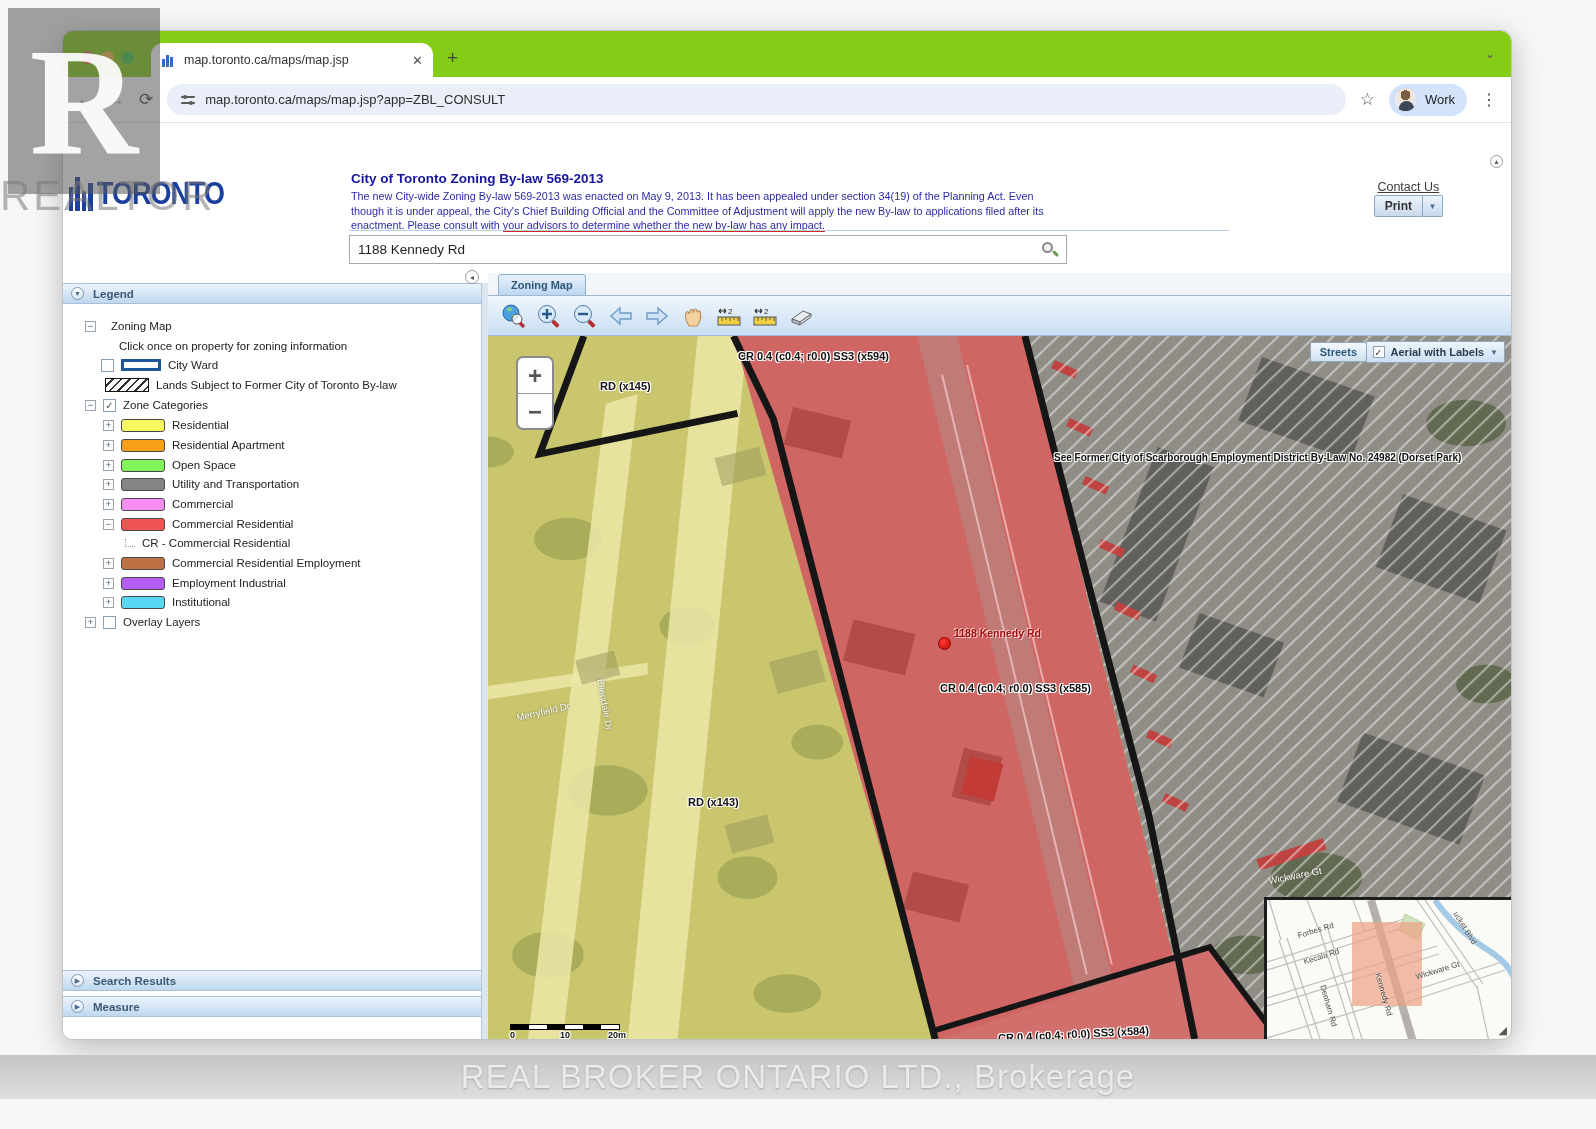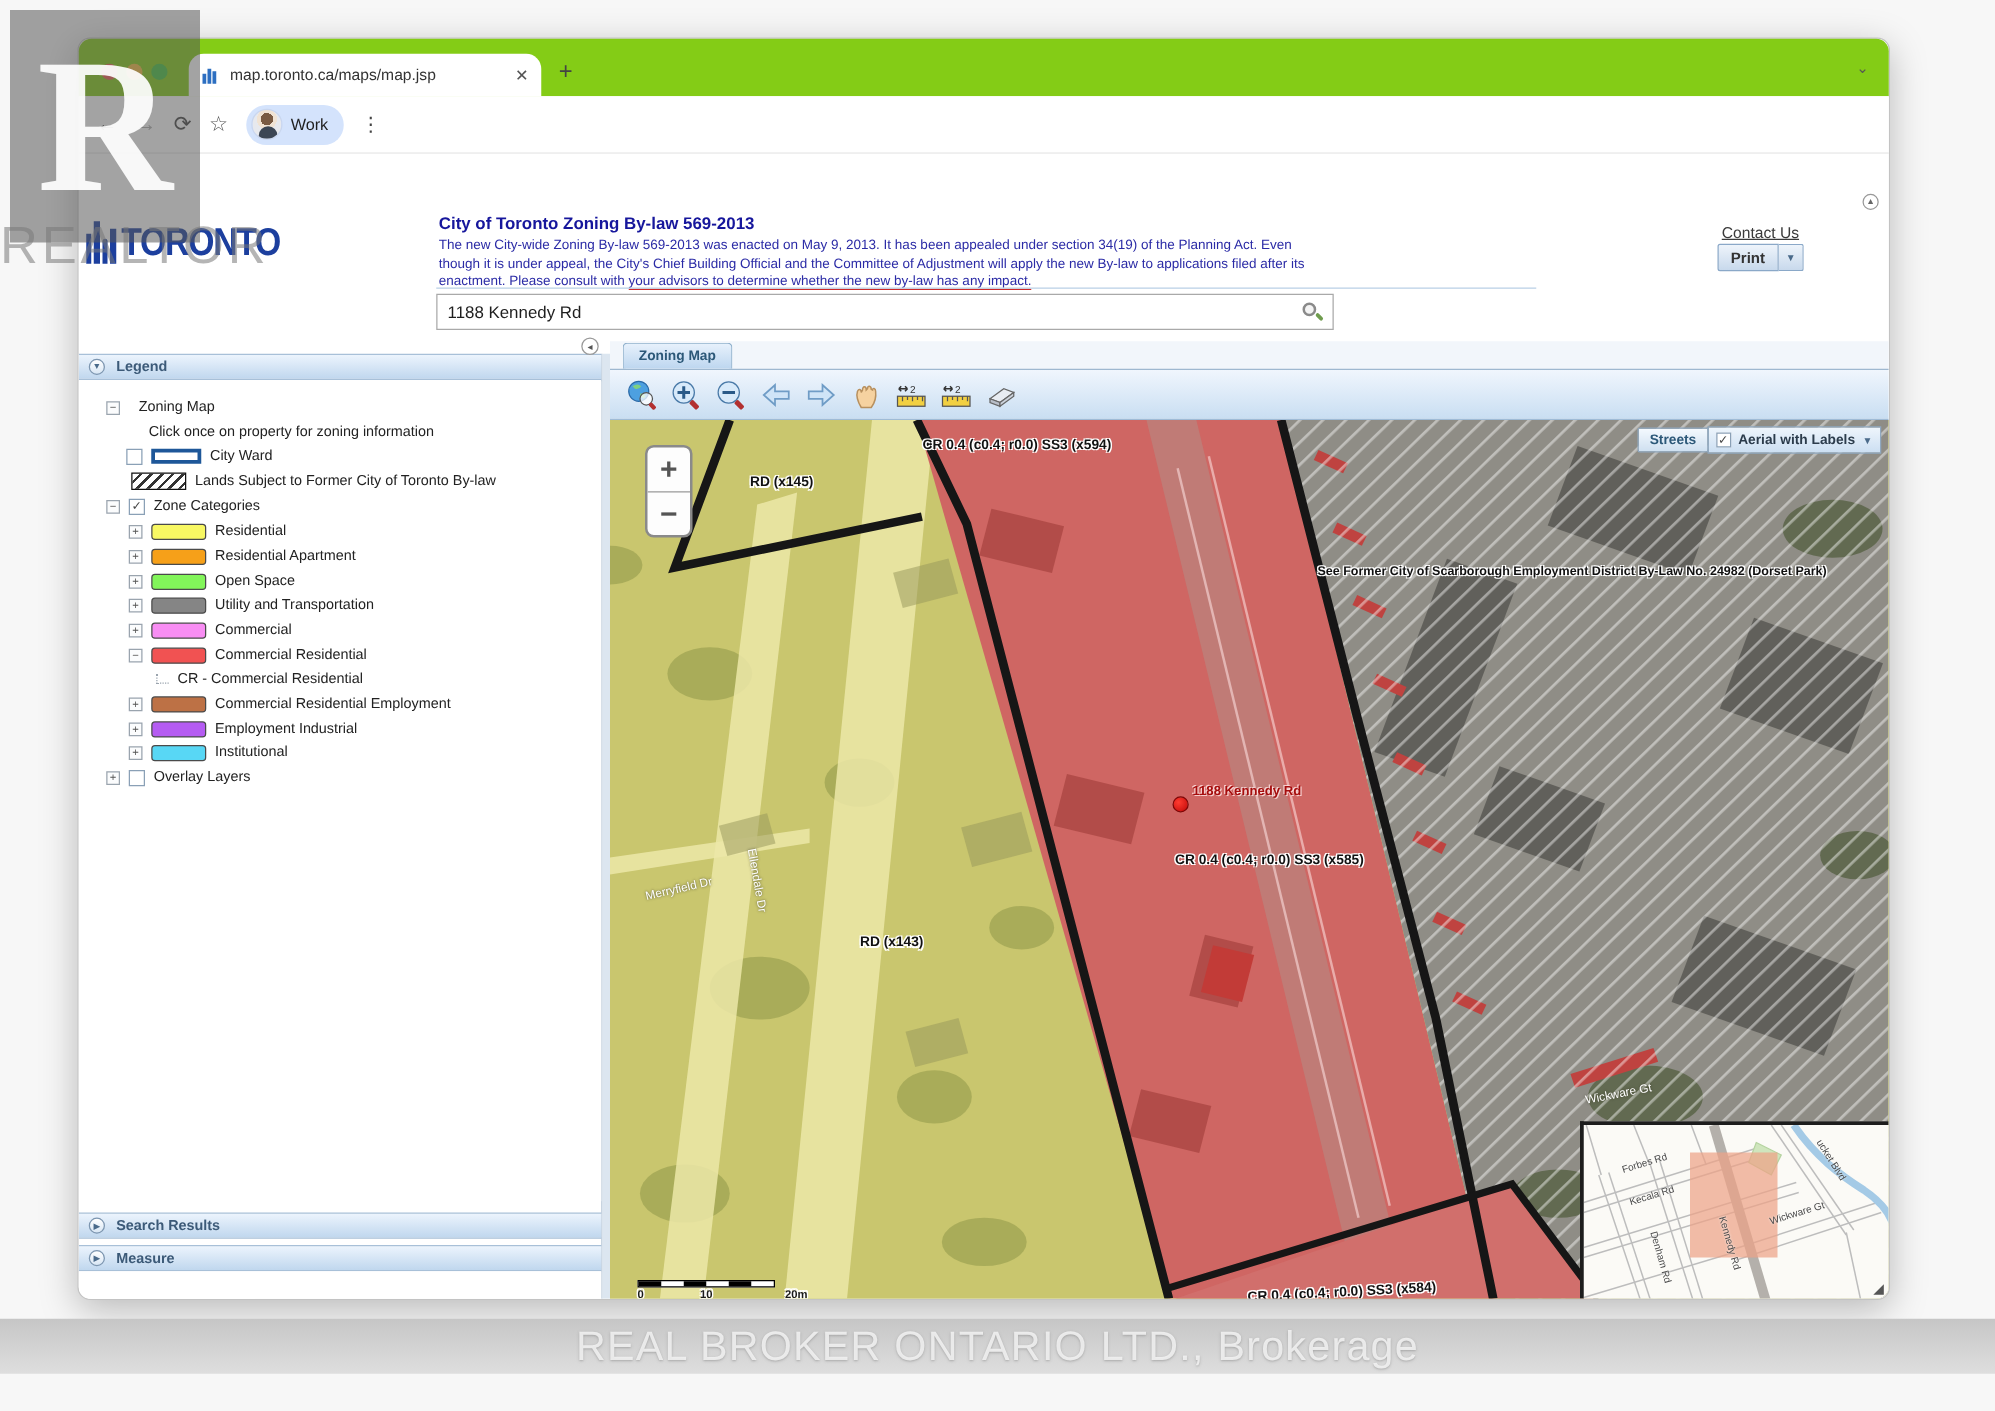--- a/index.html
+++ b/index.html
@@ -190,20 +190,29 @@
       <span class="close">✕</span>
     </div>
     <span class="newtab">+</span>
     <span class="strip-chevron">⌄</span>
   </div>
 
   <div id="navbar">
     <span class="navicon">←</span>
     <span class="navicon dim">→</span>
     <span class="navicon">⟳</span>
+    <div id="urlbar">
+      <span class="tune-icon">
+          <i></i>
+          <i></i>
+          <b></b>
+          <b></b>
+        </span>
+      <span class="url">map.toronto.ca/maps/map.jsp?app=ZBL_CONSULT</span>
+    </div>
     <span class="star">☆</span>
     <div id="profile">
       <span class="avatar"></span>
       <span class="name">Work</span>
     </div>
     <span class="kebab">⋮</span>
   </div>
 
   <div id="appbody">
 
@@ -490,21 +499,21 @@
             <polyline points="246,0 286,86 448,727"></polyline>
             <polyline points="538,0 600,250 662,495 708,727"></polyline>
             <polyline points="448,718 723,632 792,727" stroke-width="6"></polyline>
           </g>
         </svg>
 
         <span class="maplabel" style="left:250px; top:14px;">CR 0.4 (c0.4; r0.0) SS3 (x594)</span>
         <span class="maplabel" style="left:112px; top:44px;">RD (x145)</span>
         <span class="maplabel mapnote" style="left:566px; top:116px;">See Former City of Scarborough Employment District By-Law No. 24982 (Dorset Park)</span>
         <span class="maplabel" style="left:408px; top:346px;margin-left:44px;">CR 0.4 (c0.4; r0.0) SS3 (x585)</span>
-        <span class="maplabel" style="left:160px; top:412px;padding-left:40px;">RD (x143)</span>
+        <span class="maplabel" style="left:160px; top:460px;padding-left:40px;">RD (x143)</span>
         <span class="maplabel" style="left:510px; top:692px; transform:rotate(-3deg);">CR 0.4 (c0.4; r0.0) SS3 (x584)</span>
 
         <span class="markerdot" style="left:450px; top:301px;"></span>
         <span class="markerlabel" style="left:466px; top:291px;">1188 Kennedy Rd</span>
 
         <span class="streetlabel" style="left:28px; top:370px; transform:rotate(-13deg);">Merryfield Dr</span>
         <span class="streetlabel" style="left:118px; top:342px; transform:rotate(80deg); transform-origin:left top;">Ellendale Dr</span>
         <span class="streetlabel" style="left:780px; top:534px; transform:rotate(-11deg);">Wickware Gt</span>
 
         <div id="zoomctl">
@@ -525,21 +534,21 @@
               <i></i>
               <i></i>
               <i></i>
               <i></i>
               <i></i>
               <i></i>
             </div>
           <div class="ticks">
             <span style="position:absolute;left:0;">0</span>
             <span style="position:absolute;left:50px;">10</span>
-            <span style="position:absolute;left:98px;margin-left:20px;">20m</span>
+            <span style="position:absolute;left:98px;">20m</span>
           </div>
         </div>
 
         <div id="inset">
           <svg width="247" height="142" viewBox="0 0 247 142">
             <rect width="247" height="142" fill="#fbfaf6"></rect>
             <g stroke="#bdbdbd" stroke-width="1.2" fill="none">
               <line x1="0" y1="62" x2="140" y2="18"></line>
                 <line x1="0" y1="70" x2="142" y2="26"></line>
               <line x1="0" y1="98" x2="170" y2="46"></line>

